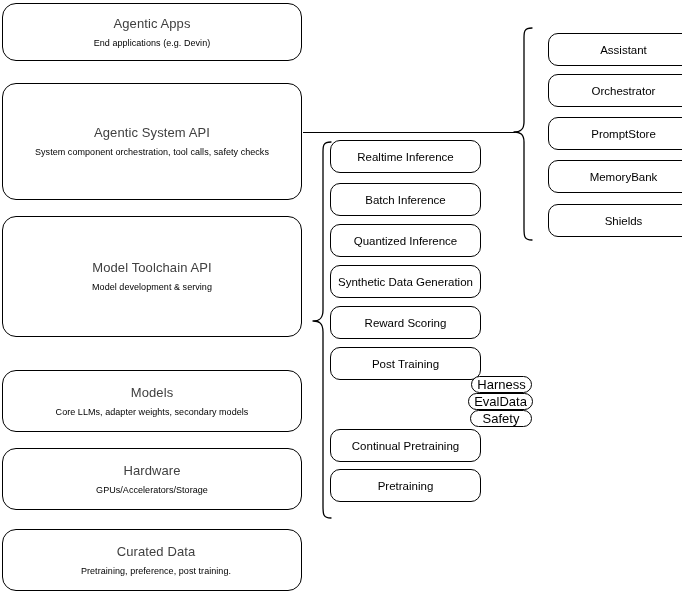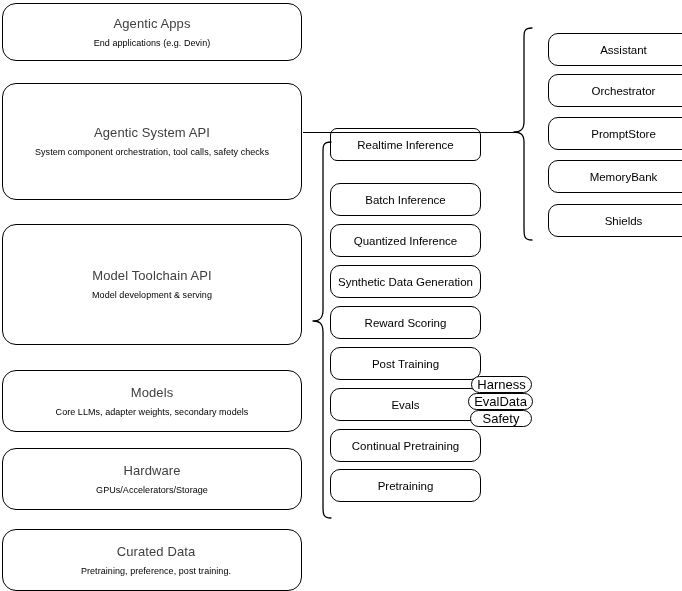--- a/index.html
+++ b/index.html
@@ -97,21 +97,21 @@
   <div class="rbox stack-box" style="top:3px;height:58px;">
     <div class="stack-title">Agentic Apps</div>
     <div class="stack-sub">End applications (e.g. Devin)</div>
   </div>
 
   <div class="rbox stack-box" style="top:83px;height:117px;">
     <div class="stack-title">Agentic System API</div>
     <div class="stack-sub">System component orchestration, tool calls, safety checks</div>
   </div>
 
-  <div class="rbox stack-box" style="top:224px;height:121px;">
+  <div class="rbox stack-box" style="top:216px;height:121px;">
     <div class="stack-title">Model Toolchain API</div>
     <div class="stack-sub">Model development &amp; serving</div>
   </div>
 
   <div class="rbox stack-box" style="top:448px;height:62px;">
     <div class="stack-title">Hardware</div>
     <div class="stack-sub">GPUs/Accelerators/Storage</div>
   </div>
 
   <div class="rbox stack-box" style="top:370px;height:62px;">
@@ -127,40 +127,37 @@
   <div class="hline" style="left:303px;top:132px;width:212px;"></div>
 
   <svg class="brace" style="left:512px;top:26px;" width="22" height="218" viewBox="0 0 22 218">
     <path d="M20 2 C12 2 12 6 12 12 L12 96 C12 104 8 106 2 106 C8 106 12 108 12 116 L12 202 C12 210 12 214 20 214" fill="none" stroke="#000000" stroke-width="1.3" stroke-linecap="round" stroke-linejoin="round"></path>
   </svg>
 
   <svg class="brace" style="left:311px;top:140px;" width="22" height="382" viewBox="0 0 22 382">
     <path d="M20 2 C12 2 12 6 12 12 L12 170 C12 179 8 181 2 181 C8 181 12 183 12 192 L12 366 C12 374 12 378 20 378" fill="none" stroke="#000000" stroke-width="1.3" stroke-linecap="round" stroke-linejoin="round"></path>
   </svg>
 
-  <div class="rbox mid-box" style="top:128px;border-radius:7px;">
+  <div class="rbox mid-box" style="top:140px;">
     <span>Realtime Inference</span>
   </div>
   <div class="rbox mid-box" style="top:183px;">
     <span>Batch Inference</span>
   </div>
   <div class="rbox mid-box" style="top:224px;">
     <span>Quantized Inference</span>
   </div>
   <div class="rbox mid-box" style="top:265px;">
     <span>Synthetic Data Generation</span>
   </div>
   <div class="rbox mid-box" style="top:306px;">
     <span>Reward Scoring</span>
   </div>
   <div class="rbox mid-box" style="top:347px;">
     <span>Post Training</span>
-  </div>
-  <div class="rbox mid-box" style="top:388px;">
-    <span>Evals</span>
   </div>
   <div class="rbox mid-box" style="top:429px;">
     <span>Continual Pretraining</span>
   </div>
   <div class="rbox mid-box" style="top:469px;">
     <span>Pretraining</span>
   </div>
 
   <div class="pill" style="left:471px;top:376px;width:61px;">
     <span>Harness</span>

